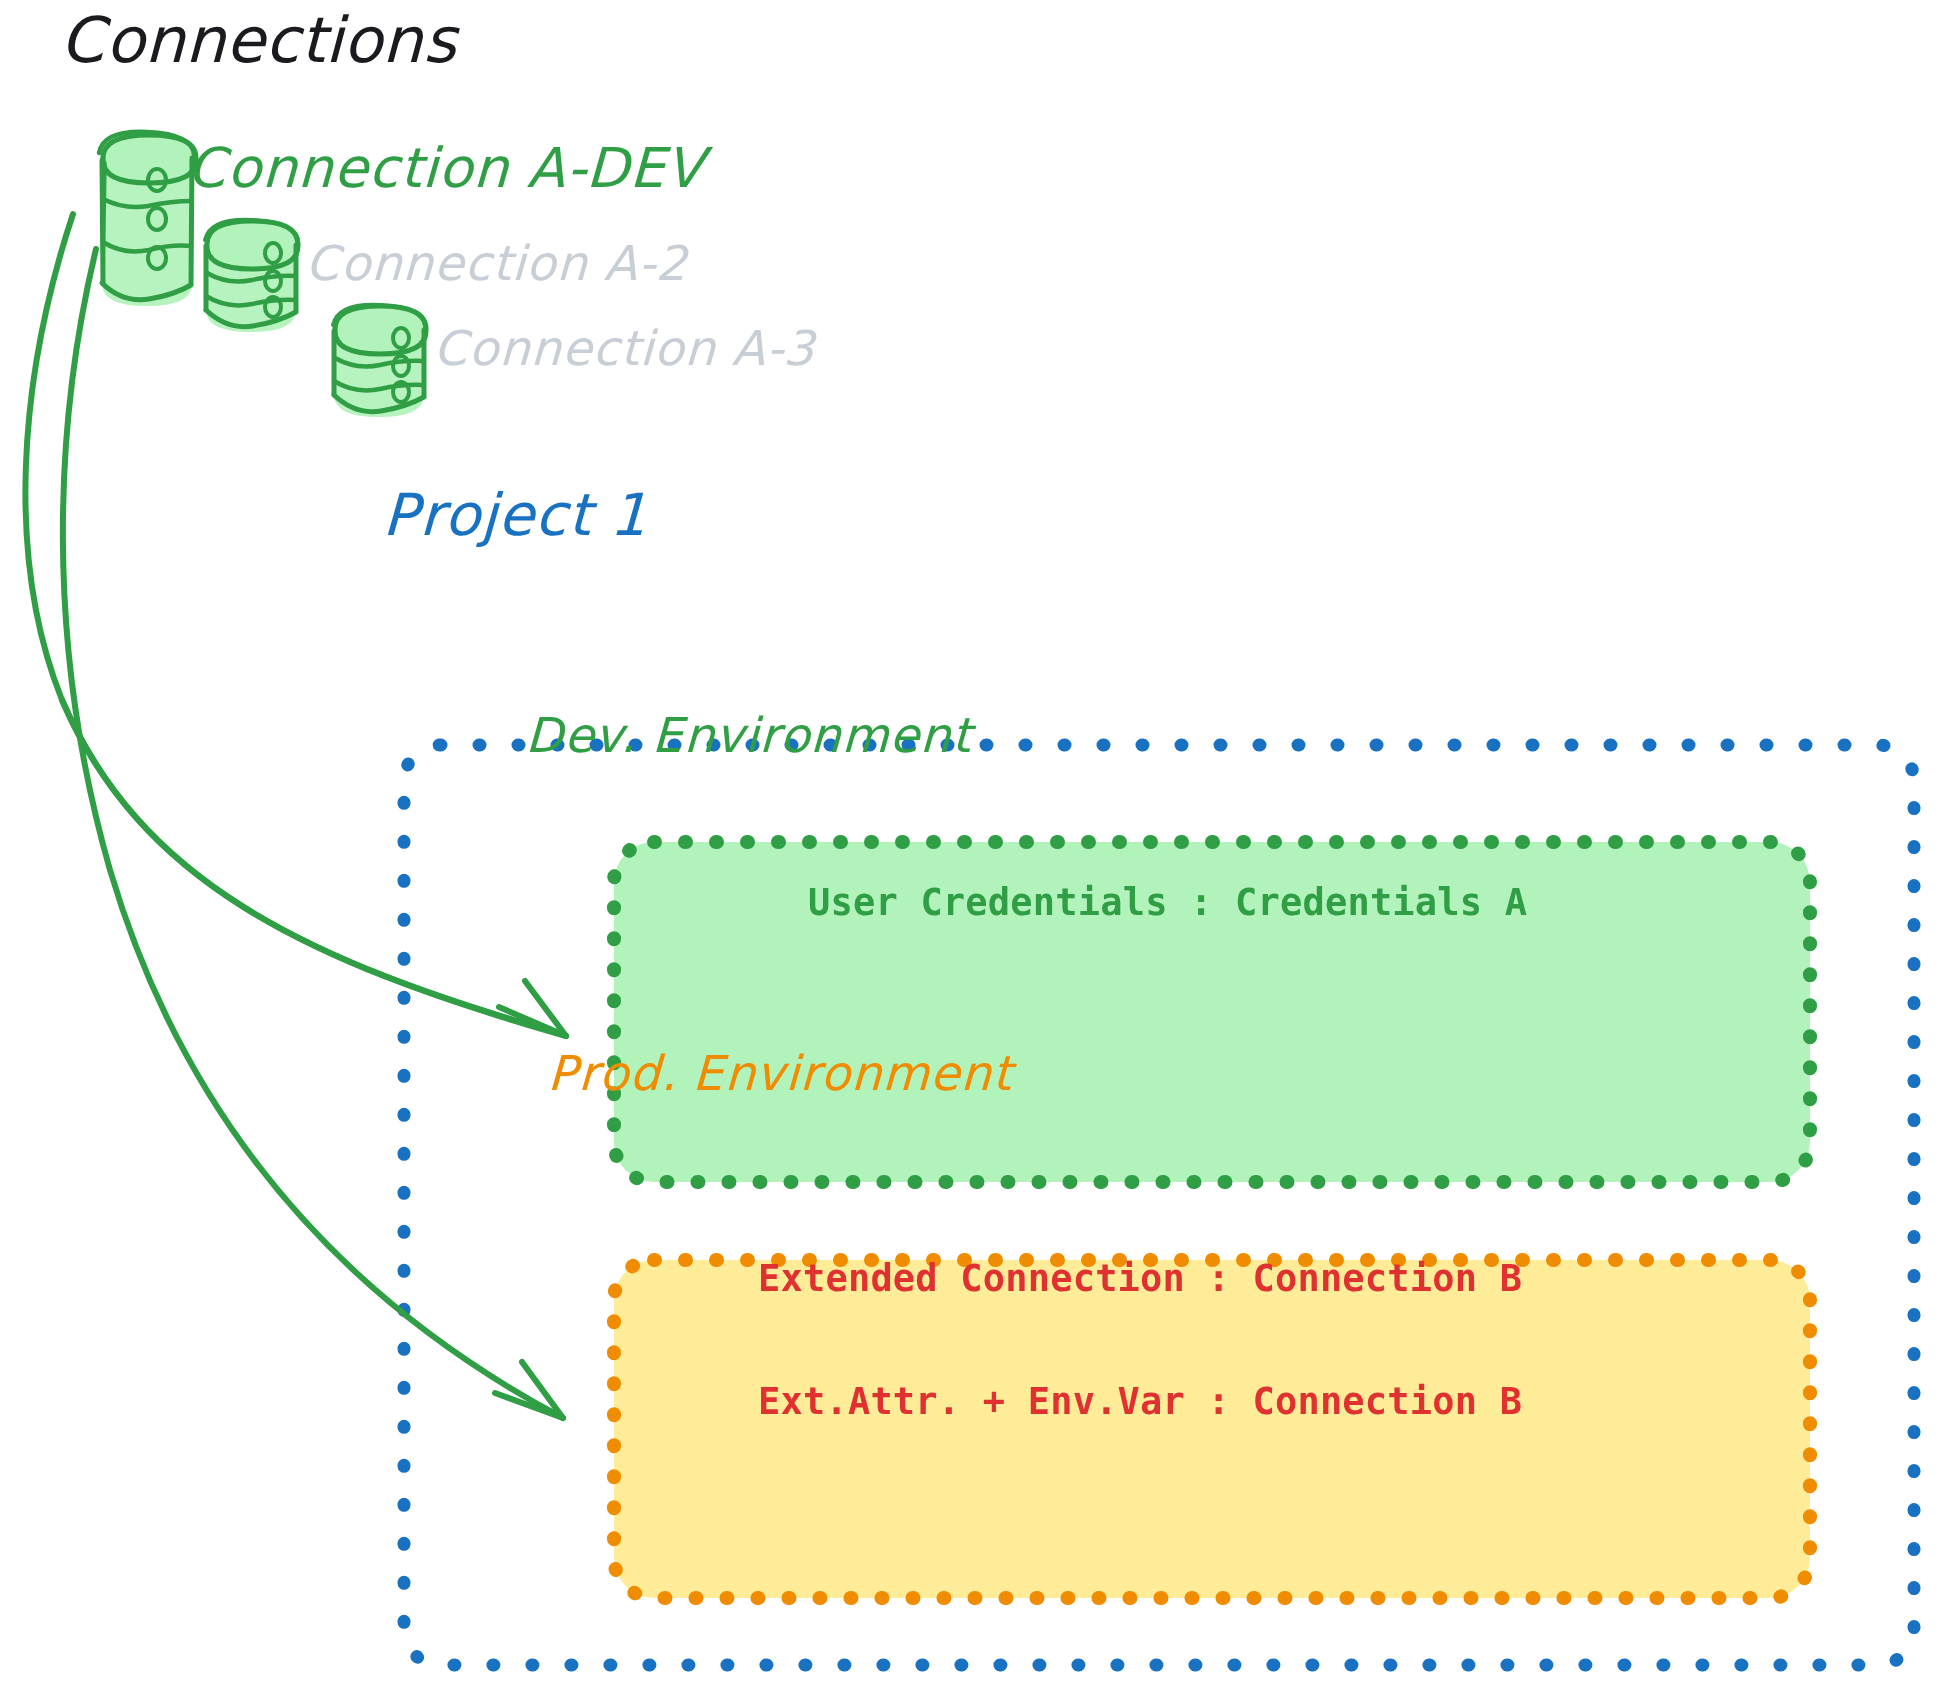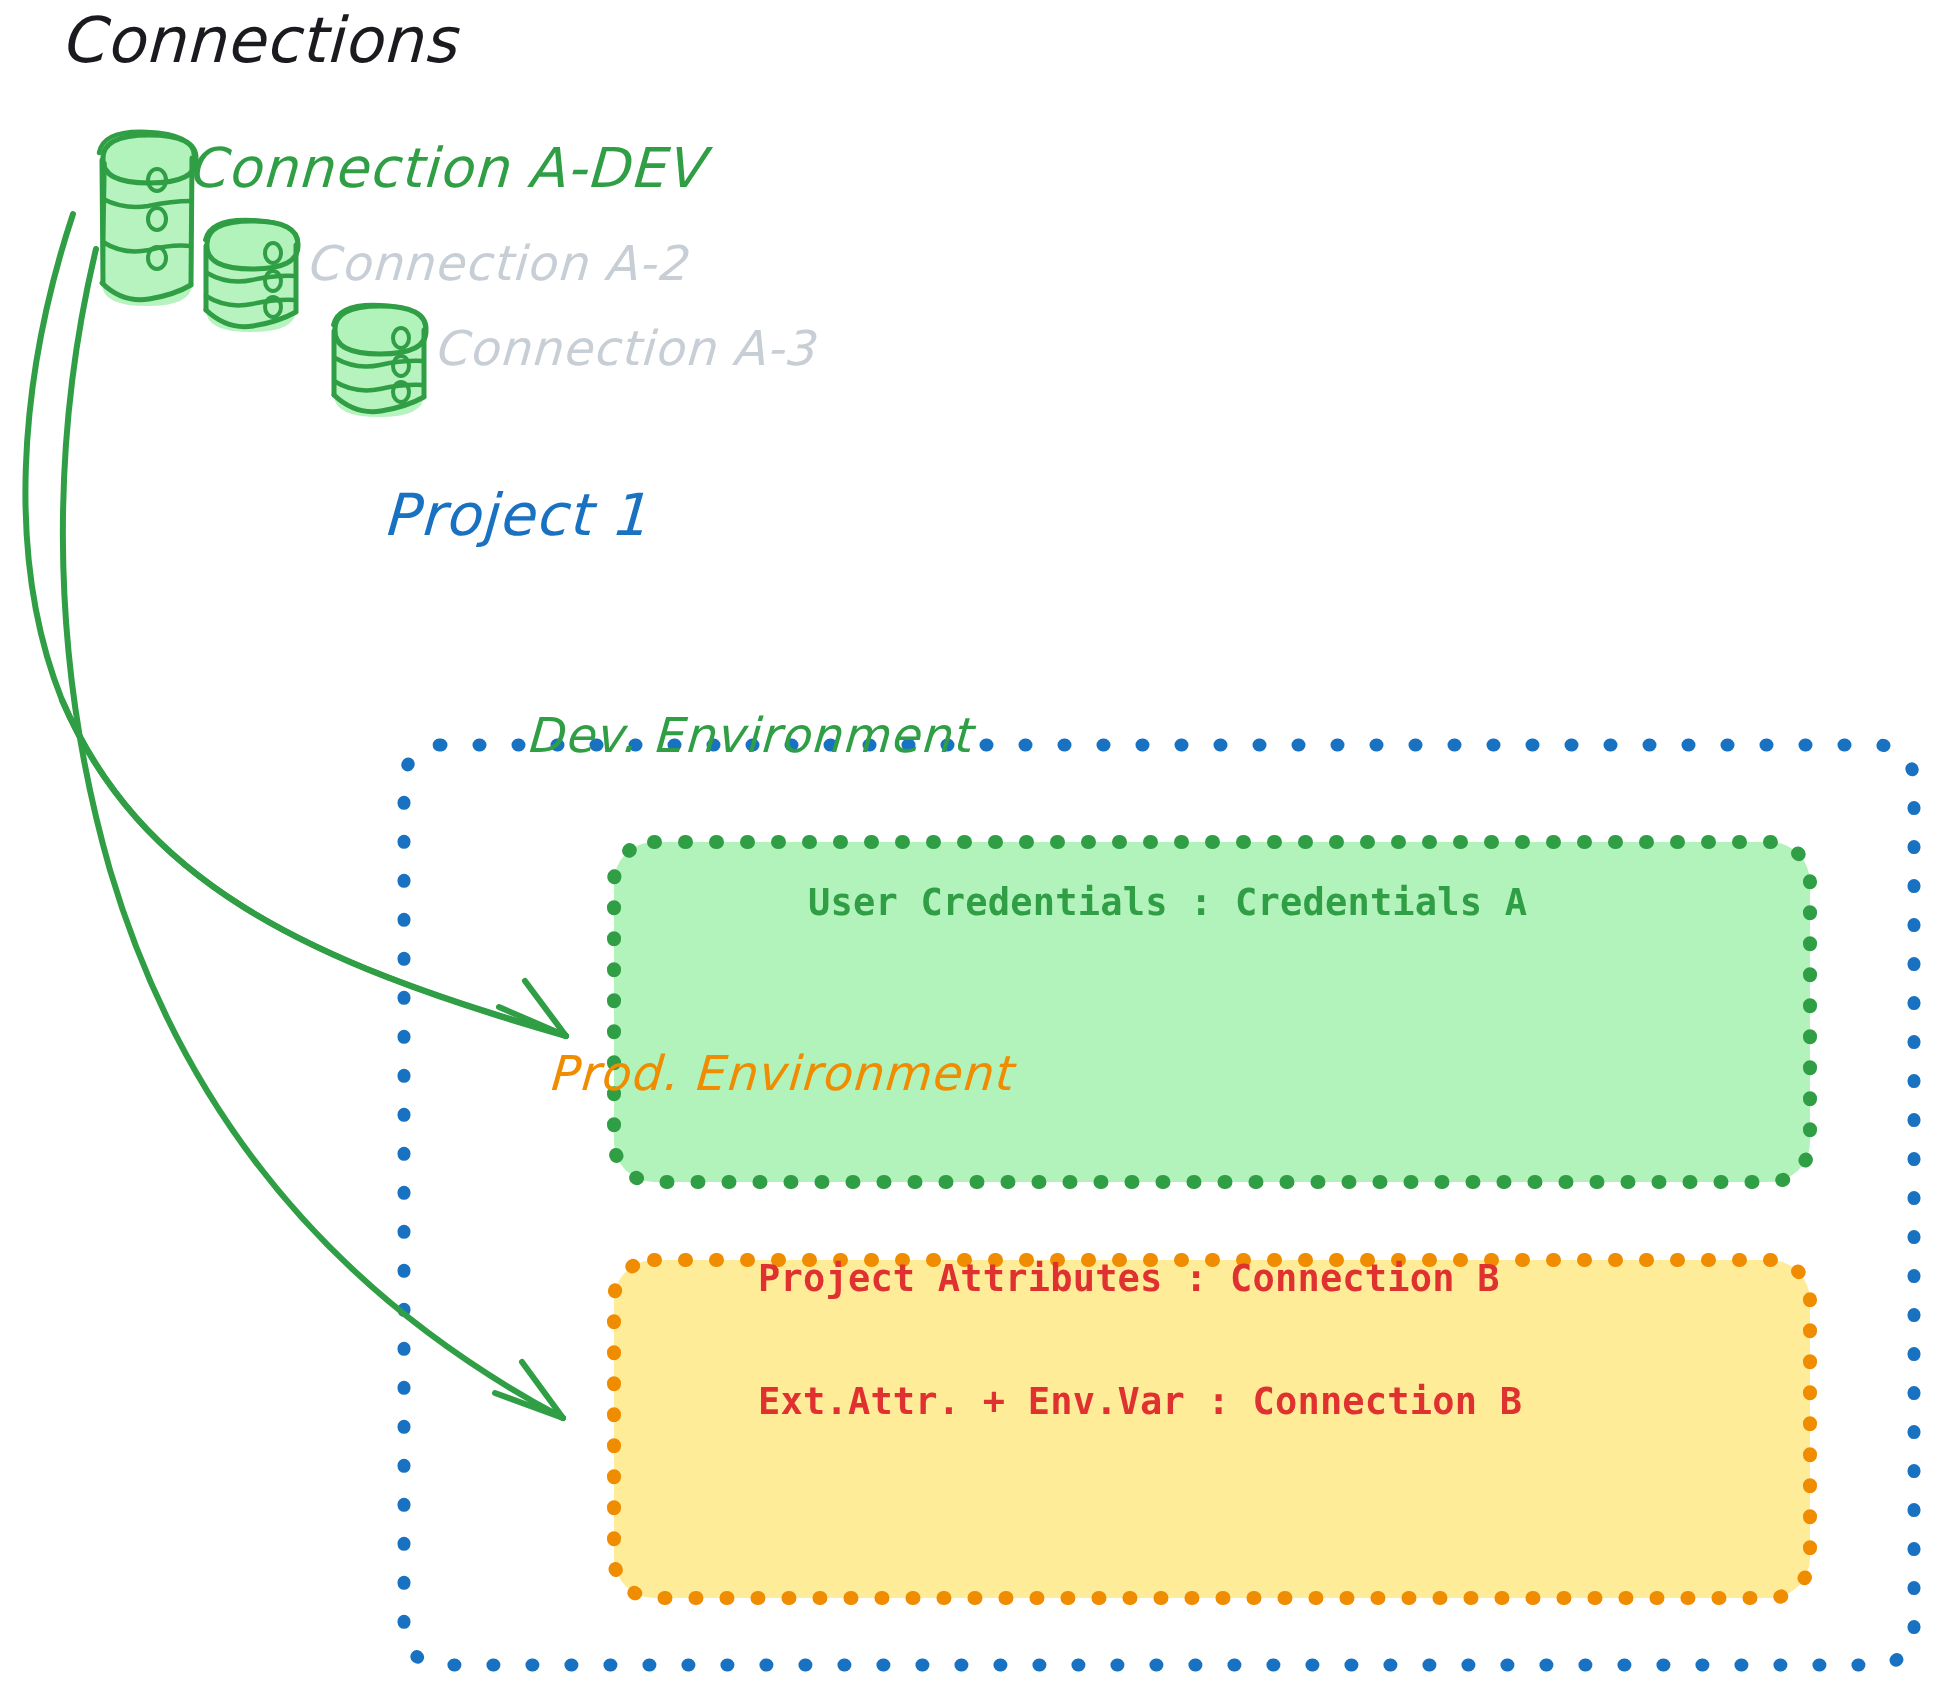--- a/index.html
+++ b/index.html
@@ -207,17 +207,17 @@
 
   <div class="txt hand" id="label-project-1">Project 1</div>
 
   <div class="txt hand" id="label-dev-env">Dev. Environment</div>
 
   <div class="txt mono" id="dev-cred-line">User Credentials : Credentials A</div>
 
   <div class="txt hand" id="label-prod-env">Prod. Environment</div>
 
   <div class="txt mono" id="prod-lines">
-    <div>Project Attributes : Connection B</div>
+    <div>Extended Connection : Connection B</div>
     <div>Ext.Attr. + Env.Var : Connection B</div>
   </div>
 
 </div>
 
 </body></html>

